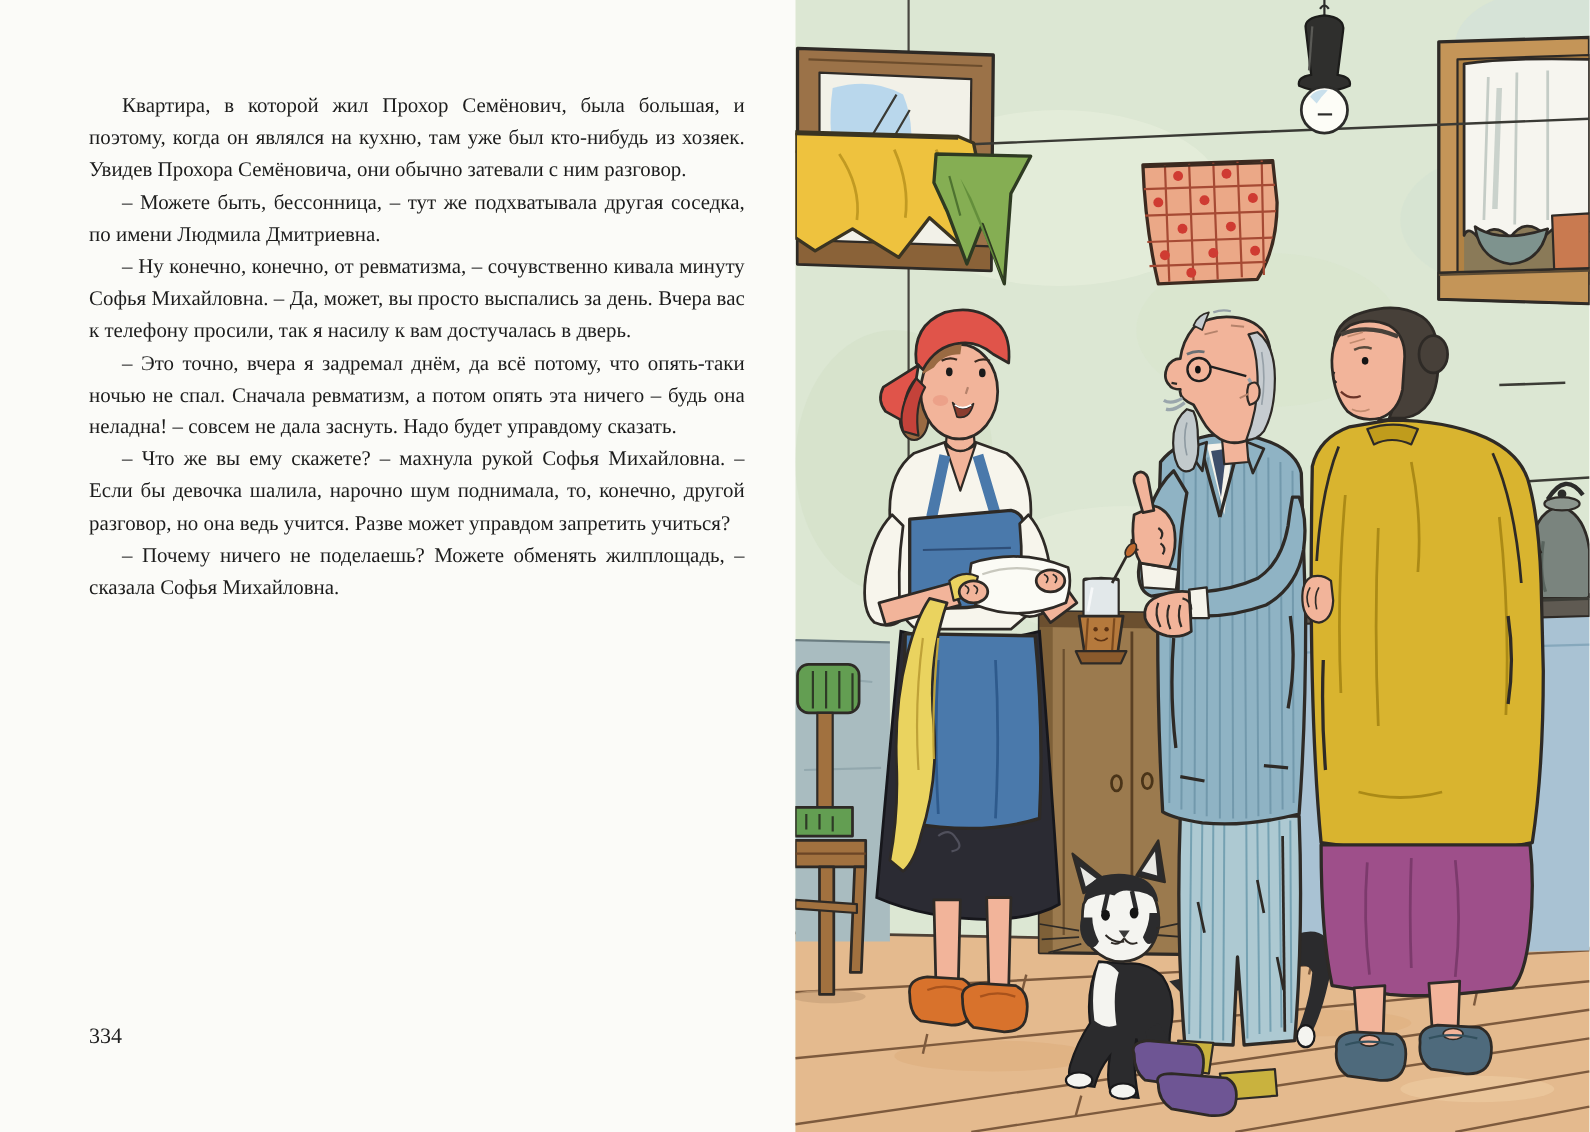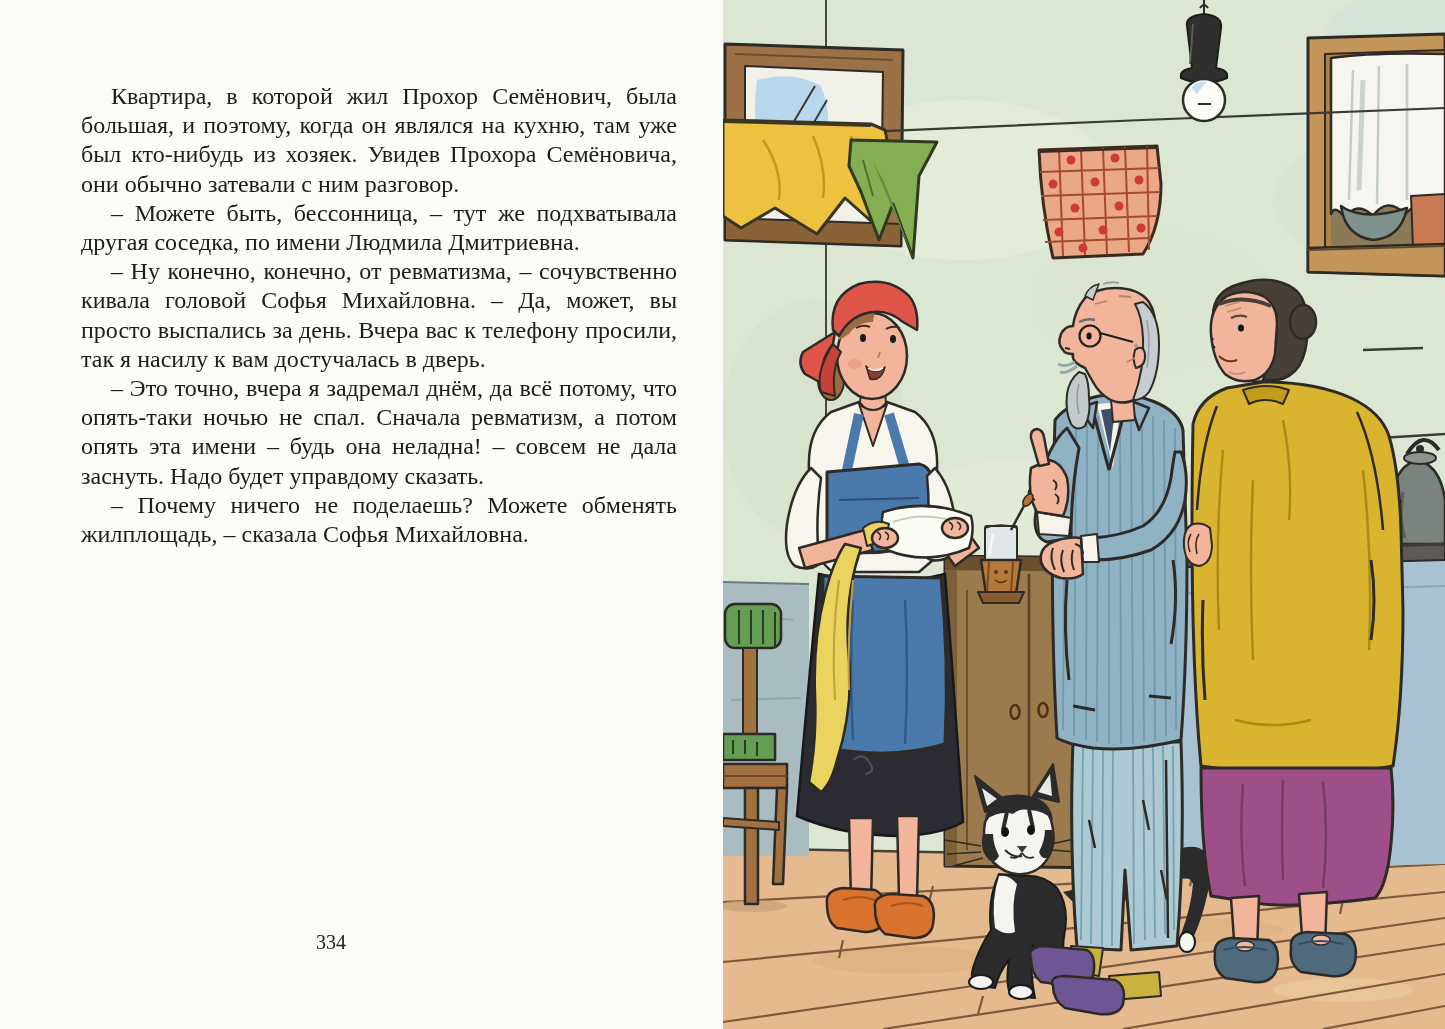--- a/index.html
+++ b/index.html
@@ -6,39 +6,40 @@
   body{
     width:1445px;height:1029px;position:relative;overflow:hidden;
     background:#fbfbf8;
     font-family:"Liberation Serif","DejaVu Serif",serif;
   }
   .text-page{
     position:absolute;left:81px;top:82px;width:596px;height:846px;
     overflow:hidden;
   }
   .text-page p{
-    margin:0;text-indent:30px;font-size:24px;line-height:29.2px;
+    margin:0;text-indent:30px;font-size:19px;line-height:29.2px;
     color:#1c1c1c;text-align:justify;
   }
   .page-number{
-    position:absolute;left:81px;top:931px;width:500px;text-align:center;
+    position:absolute;left:81px;top:931px;width:500px;
     font-size:20px;color:#202020;
   }
   .illustration{position:absolute;left:723px;top:0;width:722px;height:1029px;}
   .ln{stroke:#2e2a26;stroke-linecap:round;stroke-linejoin:round;}
   .f0{fill:none;}
 </style>
 </head>
 <body>
 
 <div class="text-page">
   <p>Квартира, в которой жил Прохор Семёнович, была большая, и поэтому, когда он являлся на кухню, там уже был кто-нибудь из хозяек. Увидев Прохора Семёновича, они обычно затевали с ним разговор.</p>
   <p>– Можете быть, бессонница, – тут же подхватывала другая соседка, по имени Людмила Дмитриевна.</p>
-  <p>– Ну конечно, конечно, от ревматизма, – сочувственно кивала головой Софья Михайловна. – Да, может, вы просто выспались за день. Вчера вас к телефону просили, так я насилу к вам достучалась в дверь.</p>
-  <p>– Это точно, вчера я задремал днём, да всё потому, что опять-таки ночью не спал. Сначала ревматизм, а потом опять эта имени – будь она неладна! – совсем не дала заснуть. Надо будет управдому сказать.</p>
+  <p>– Ну конечно, конечно, от ревматизма, – сочувственно кивала минуту Софья Михайловна. – Да, может, вы просто выспались за день. Вчера вас к телефону просили, так я насилу к вам достучалась в дверь.</p>
+  <p>– Это точно, вчера я задремал днём, да всё потому, что опять-таки ночью не спал. Сначала ревматизм, а потом опять эта ничего – будь она неладна! – совсем не дала заснуть. Надо будет управдому сказать.</p>
+  <p>– Что же вы ему скажете? – махнула рукой Софья Михайловна. – Если бы девочка шалила, нарочно шум поднимала, то, конечно, другой разговор, но она ведь учится. Разве может управдом запретить учиться?</p>
   <p>– Почему ничего не поделаешь? Можете обменять жилплощадь, – сказала Софья Михайловна.</p>
 
 </div>
 <div class="page-number">334</div>
 
 <svg class="illustration" width="722" height="1029" viewBox="0 0 722 1029" xmlns="http://www.w3.org/2000/svg">
 
   <g>
     <rect x="0" y="0" width="722" height="1029" fill="#dce7d3"></rect>
     <ellipse cx="240" cy="180" rx="150" ry="80" fill="#e9f0de" opacity=".55"></ellipse>

